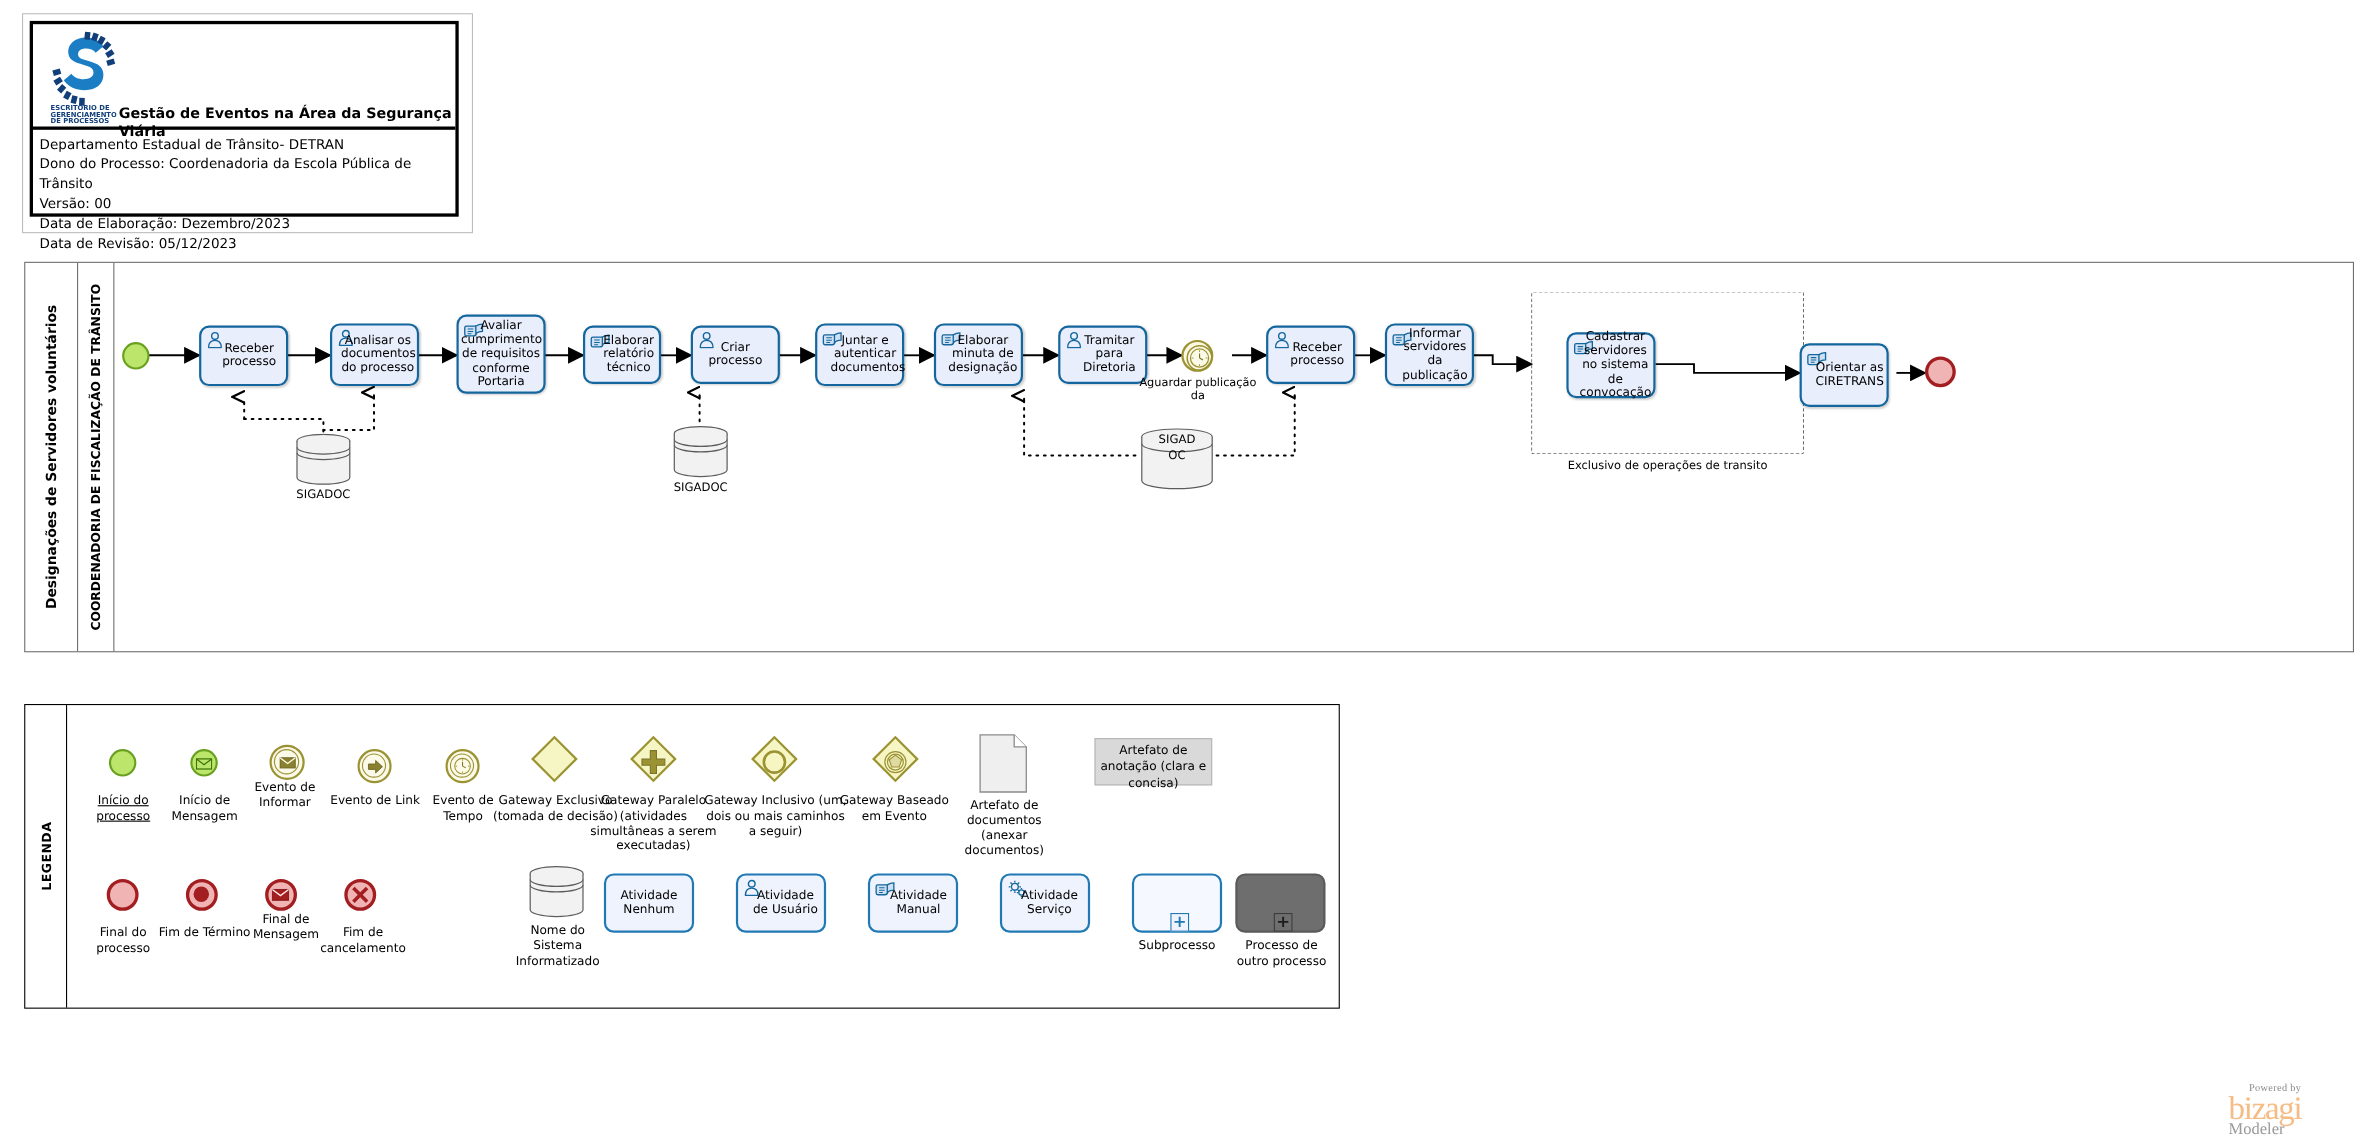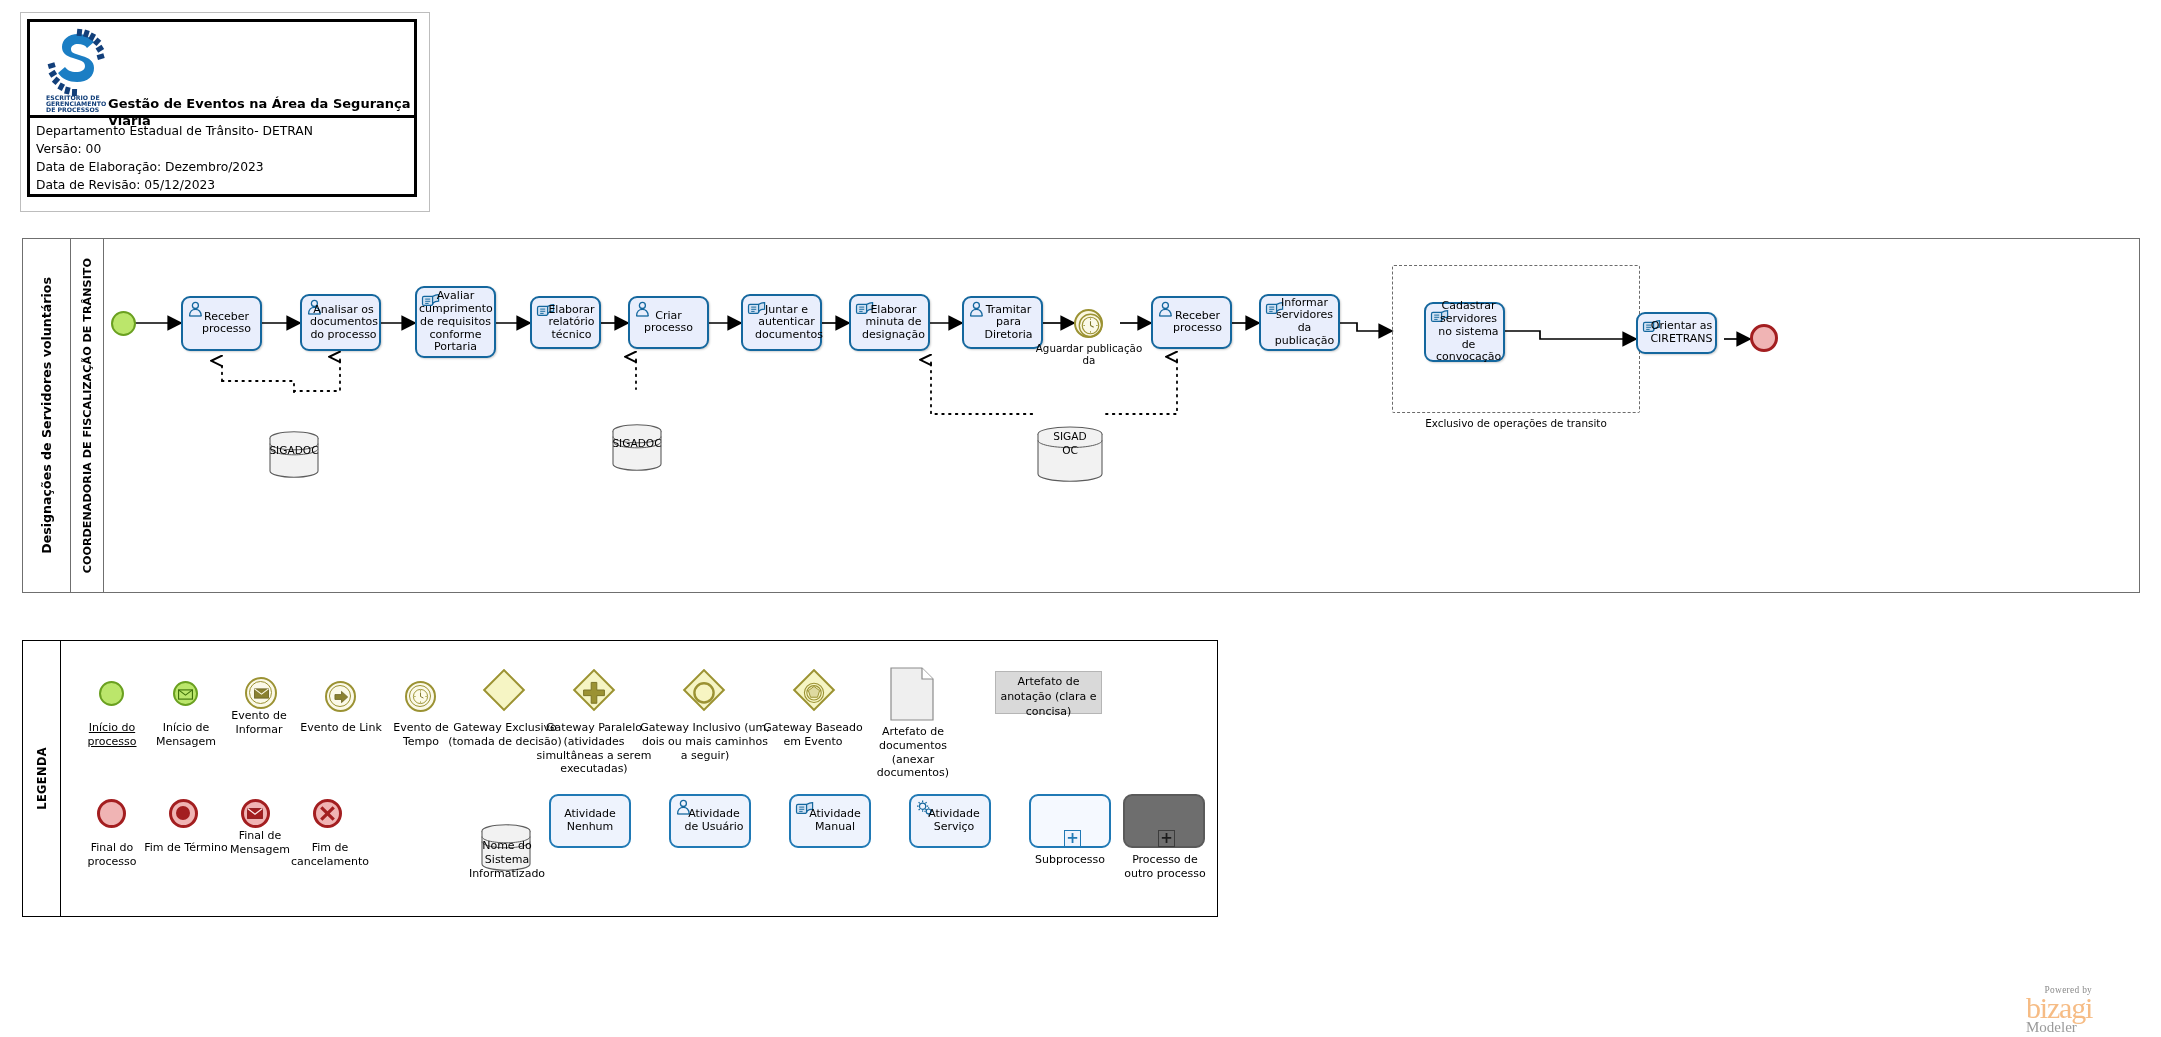--- a/index.html
+++ b/index.html
@@ -75,21 +75,21 @@
     transform:translateY(-50%);
     text-align:center; font-size:11px; line-height:1.17; color:#000;
   }
   .task-icon { position:absolute; left:4px; top:3px; width:18px; height:16px; }
 
   .event { position:absolute; border-radius:50%; }
   .ev-start { background:#bbe66b; border:2.2px solid #6aa020; }
   .ev-end   { background:#f0b4b4; border:3.4px solid #a31e20; }
   .ev-timer { background:#fbf7e0; border:2px solid #9b9233; }
 
-  .datastore { position:absolute;margin-top:37px; }
+  .datastore { position:absolute; }
   .ds-caption {
     position:absolute; text-align:center; font-size:10.6px; color:#000;
     white-space:nowrap;
   }
   .inline-cap {
     position:absolute; text-align:center; font-size:10.3px; color:#000;
     line-height:1.2;
   }
 
   .group-box {
@@ -182,20 +182,21 @@
           </g>
           <text x="2" y="72" font-family="DejaVu Sans, sans-serif" font-size="6.2" font-weight="bold" fill="#123f7a">ESCRITÓRIO DE</text>
           <text x="2" y="78" font-family="DejaVu Sans, sans-serif" font-size="6.2" font-weight="bold" fill="#123f7a">GERENCIAMENTO</text>
           <text x="2" y="84" font-family="DejaVu Sans, sans-serif" font-size="6.2" font-weight="bold" fill="#123f7a">DE PROCESSOS</text>
         </svg>
       </div>
       <div id="header-title">Gestão de Eventos na Área da Segurança Viária</div>
     </div>
     <div id="header-meta">
       <div>Departamento Estadual de Trânsito- DETRAN</div>
+      <div>Dono do Processo: Coordenadoria da Escola Pública de Trânsito</div>
       <div>Versão: 00</div>
       <div>Data de Elaboração: Dezembro/2023</div>
       <div>Data de Revisão: 05/12/2023</div>
     </div>
   </div>
 </div>
 
 <div id="pool">
 
   <div id="pool-label-cell">
@@ -383,21 +384,21 @@
       <span class="task-icon">
         <svg viewBox="0 0 20 16" width="20" height="16">
           <path d="M3 5.4 L12 5.4 L12 12.2 C12 13.6 11 14.4 9.4 14.4 L3 14.4 C2.1 14.4 1.5 13.8 1.5 12.9 L1.5 6.9 C1.5 6.1 2.1 5.4 3 5.4 Z" fill="#cfe0f2" stroke="#14679e" stroke-width="1.2"></path>
           <path d="M11.6 5.4 C13.6 4.1 15.6 3.6 17.6 3.6 L17.6 10.2 C15.4 10.2 13.4 10.8 11.6 12.2 Z" fill="#cfe0f2" stroke="#14679e" stroke-width="1.2"></path>
           <path d="M4.2 8.1 L9.2 8.1 M4.2 10.3 L9.2 10.3 M4.2 12.4 L7.6 12.4" stroke="#14679e" stroke-width=".95"></path>
         </svg>
       </span>
       <span class="task-label" style="padding-left:8px;">Cadastrar servidores no sistema de convocação</span>
     </div>
 
-    <div class="task" style="left:1532px; top:73px; width:81px; height:42px;">
+    <div class="task" style="left:1532px; top:73px; width:81px; height:58px;">
       <span class="task-icon">
         <svg viewBox="0 0 20 16" width="20" height="16">
           <path d="M3 5.4 L12 5.4 L12 12.2 C12 13.6 11 14.4 9.4 14.4 L3 14.4 C2.1 14.4 1.5 13.8 1.5 12.9 L1.5 6.9 C1.5 6.1 2.1 5.4 3 5.4 Z" fill="#cfe0f2" stroke="#14679e" stroke-width="1.2"></path>
           <path d="M11.6 5.4 C13.6 4.1 15.6 3.6 17.6 3.6 L17.6 10.2 C15.4 10.2 13.4 10.8 11.6 12.2 Z" fill="#cfe0f2" stroke="#14679e" stroke-width="1.2"></path>
           <path d="M4.2 8.1 L9.2 8.1 M4.2 10.3 L9.2 10.3 M4.2 12.4 L7.6 12.4" stroke="#14679e" stroke-width=".95"></path>
         </svg>
       </span>
       <span class="task-label" style="padding-left:10px;">Orientar as CIRETRANS</span>
     </div>
 

